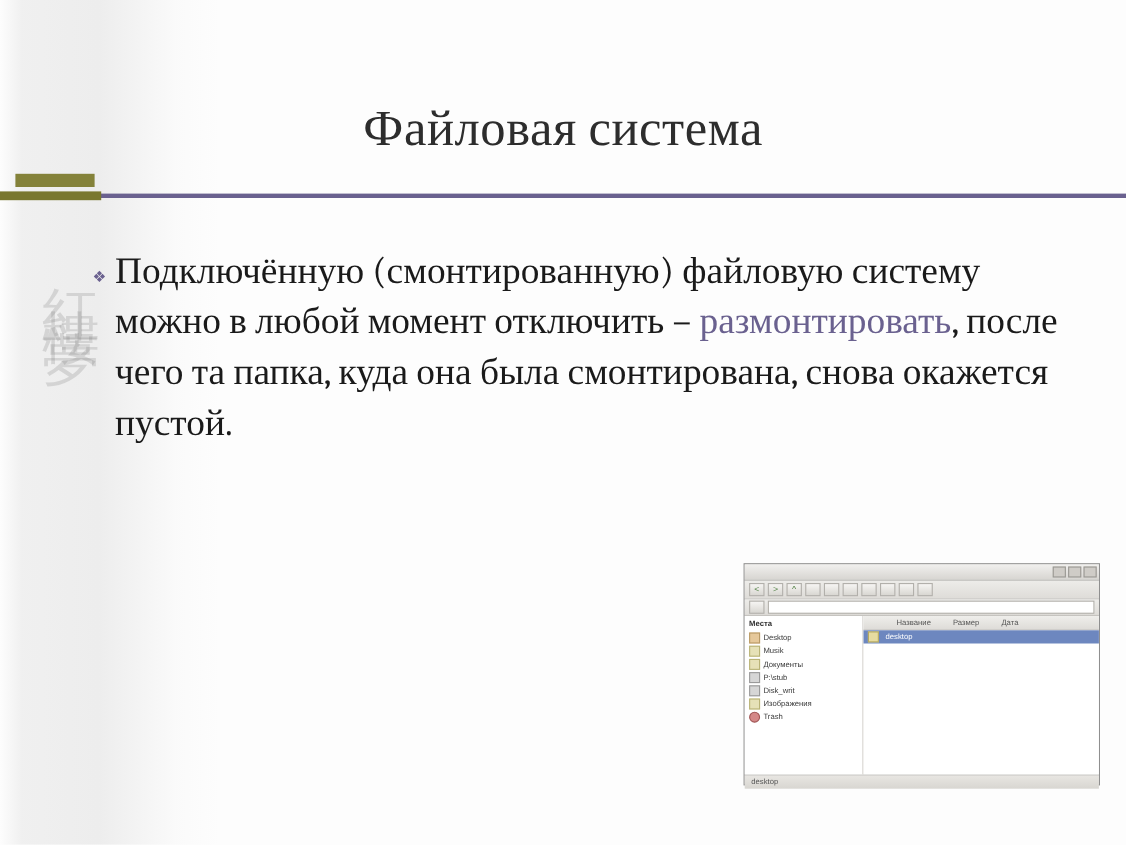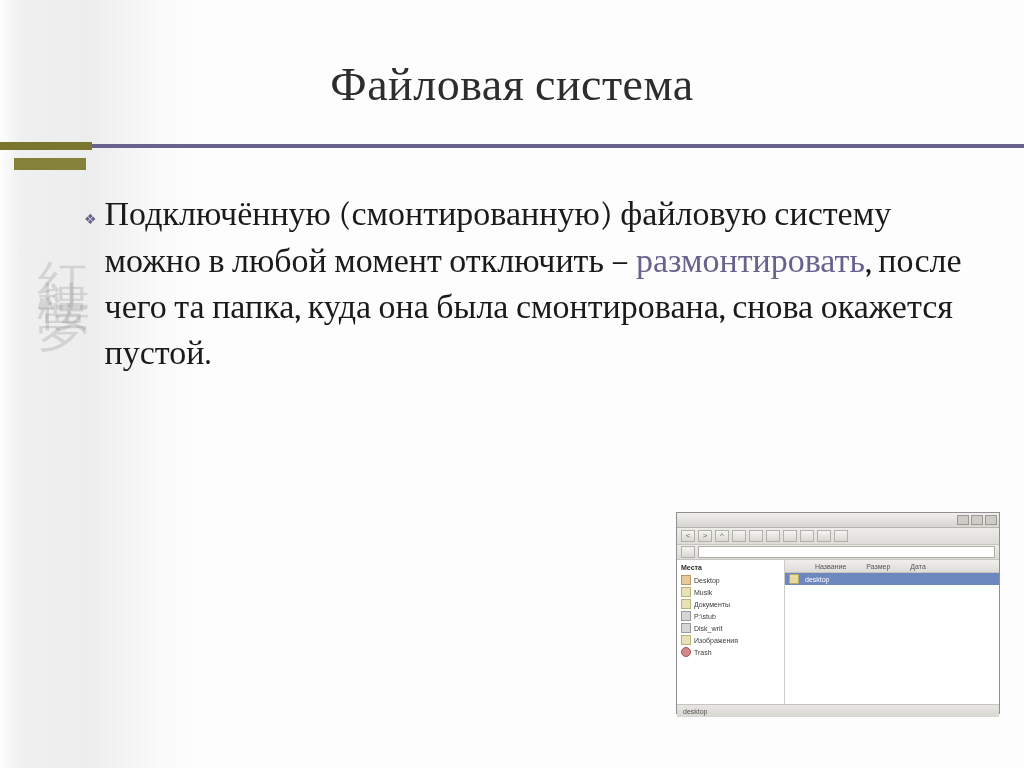--- a/index.html
+++ b/index.html
@@ -20,21 +20,21 @@
       
       linear-gradient(to right,
         rgba(200,200,200,0.00) 0px,
         rgba(200,200,200,0.25) 20px,
         rgba(200,200,200,0.30) 90px,
         rgba(200,200,200,0.05) 160px,
         rgba(255,255,255,0.00) 200px),
       #fdfdfd;
   }
   .title-wrap {
-    padding-top: 58px;
+    padding-top: 90px;
     text-align: center;
   }
   .title {
     font-size: 46px;
     color: #2d2d2d;
     font-weight: 400;
     margin: 0 0 24px 0;
     letter-spacing: 0.5px;
   }
 
@@ -84,21 +84,20 @@
     margin-right: 8px;
     transform: translateY(6px);
   }
   .body-text {
     font-size: 34px;
     line-height: 1.35;
     color: #1a1a1a;
   }
   .hl {
     color: #6a618f;
-    font-family: Liberation Serif, serif;
   }
 
   
   .thumb {
     position: absolute;
     right: 24px;
     bottom: 54px;
     width: 322px;
     height: 200px;
     background: #e9e8e6;

